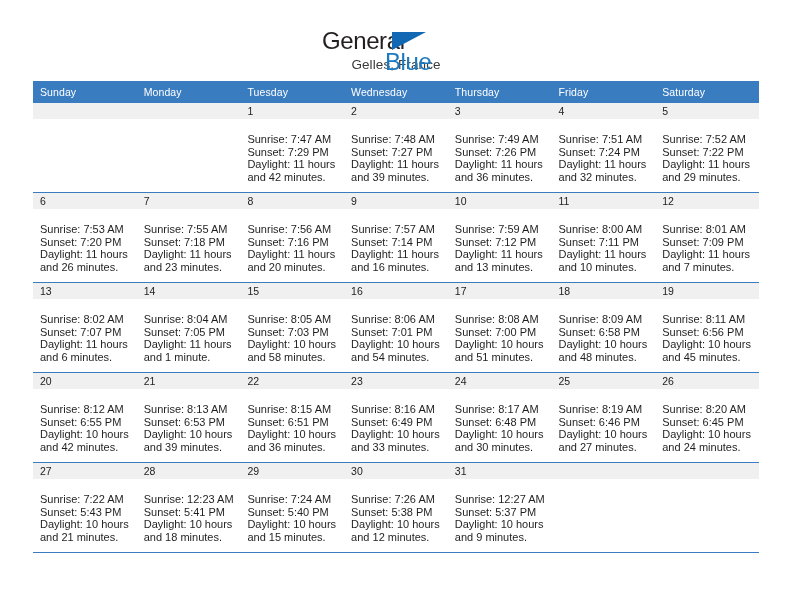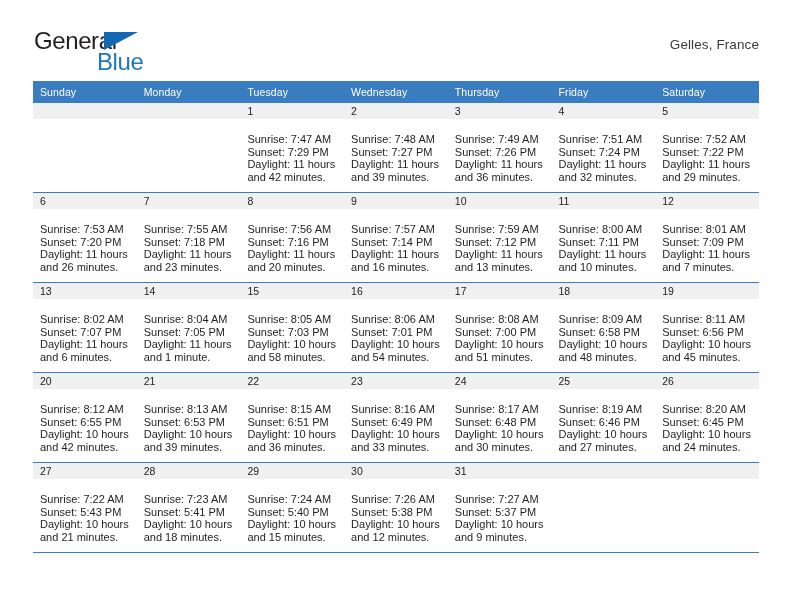--- a/index.html
+++ b/index.html
@@ -18,25 +18,26 @@
     position: relative;
     width: 792px;
     height: 612px;
     box-sizing: border-box;
     padding: 0 33px;
   }
 
   
   .header {
     display: flex;
-    align-items: flex-start;
+    align-items: center;
     justify-content: space-between;
     height: 72px;
     padding-top: 27px;
     box-sizing: border-box;
+    flex-direction: column;
   }
   .logo {
     position: relative;
     width: 150px;
     height: 48px;
     line-height: 1;
     user-select: none;
   }
   .logo-general {
     position: absolute;
@@ -484,21 +485,21 @@
                 <div>Sunset: 5:43 PM</div>
                 <div>Daylight: 10 hours</div>
                 <div>and 21 minutes.</div>
               </div>
             </div>
           </td>
           <td>
             <div class="cell-inner">
               <div class="daynum">28</div>
               <div class="cell-body">
-                <div>Sunrise: 7:23 AM</div>
+                <div>Sunrise: 12:23 AM</div>
                 <div>Sunset: 5:41 PM</div>
                 <div>Daylight: 10 hours</div>
                 <div>and 18 minutes.</div>
               </div>
             </div>
           </td>
           <td>
             <div class="cell-inner">
               <div class="daynum">29</div>
               <div class="cell-body">
@@ -517,21 +518,21 @@
                 <div>Sunset: 5:38 PM</div>
                 <div>Daylight: 10 hours</div>
                 <div>and 12 minutes.</div>
               </div>
             </div>
           </td>
           <td>
             <div class="cell-inner">
               <div class="daynum">31</div>
               <div class="cell-body">
-                <div>Sunrise: 7:27 AM</div>
+                <div>Sunrise: 12:27 AM</div>
                 <div>Sunset: 5:37 PM</div>
                 <div>Daylight: 10 hours</div>
                 <div>and 9 minutes.</div>
               </div>
             </div>
           </td>
           <td class="blank">
             <div class="cell-inner">
               <div class="daynum empty"></div>
             </div>

